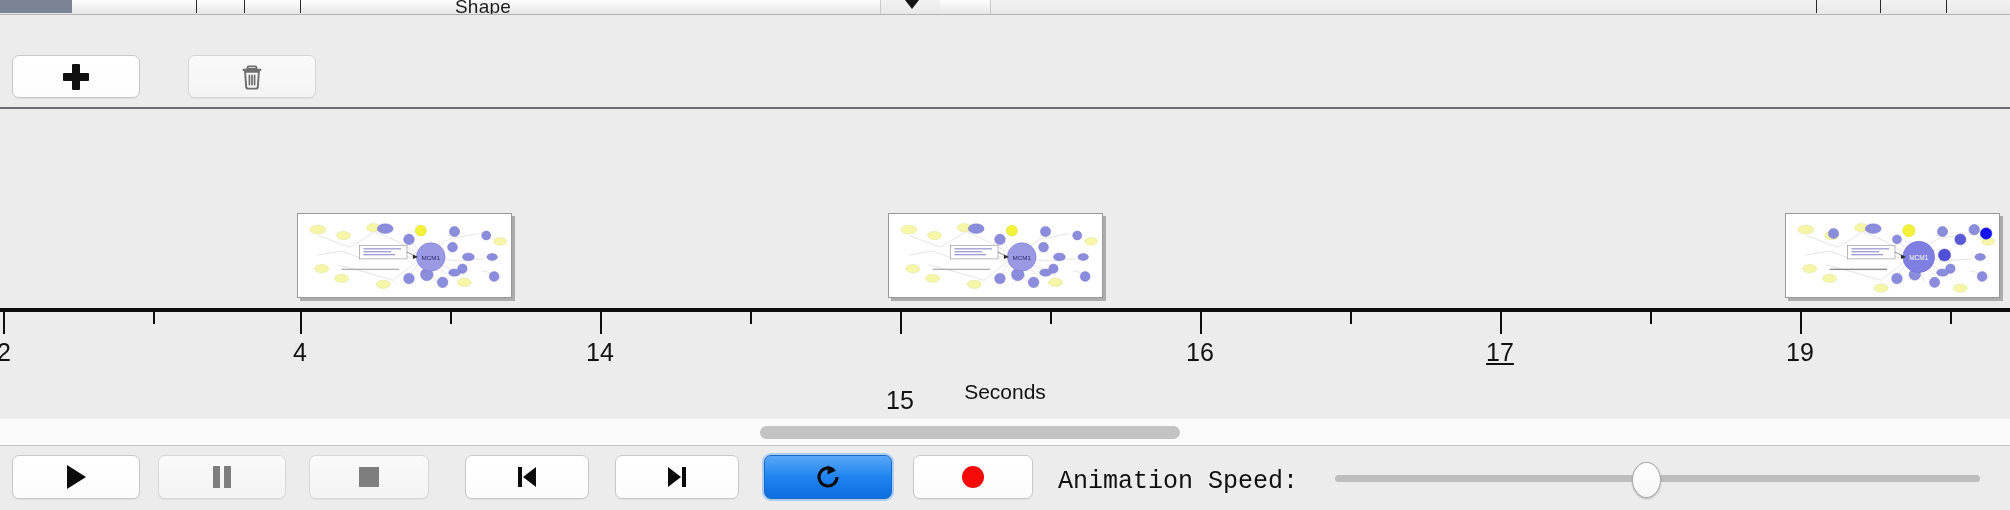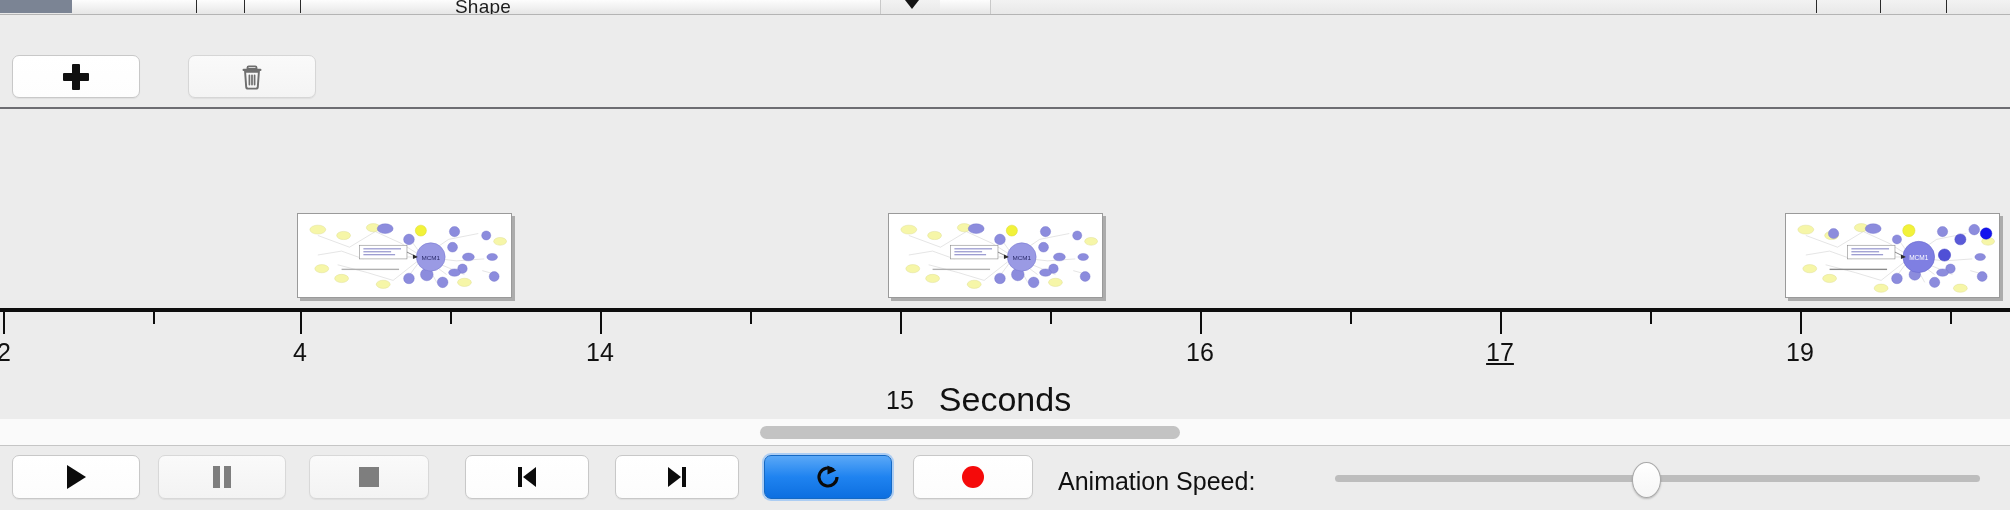--- a/index.html
+++ b/index.html
@@ -133,41 +133,42 @@
   .tick.major { height: 22px; }
   .tick.minor { height: 12px; }
   .tick-label {
     position: absolute; top: 30px;
     font-size: 25px; color: #111111;
     transform: translateX(-50%);
     white-space: nowrap;
   }
   .axis-title {
     position: absolute; left: 0; right: 0; top: 380px;
-    text-align: center; font-size: 34px; color: #111111;
+    text-align: center; font-size: 21px; color: #111111;
   }
 
   
   .hscroll {
     position: absolute; left: 0; top: 418px; width: 2010px; height: 28px;
     background: #fafafa;
     border-top: 1px solid #ececec;
     border-bottom: 1px solid #c5c5c5;
     box-sizing: border-box;
   }
   .hscroll-thumb {
     position: absolute; top: 7px; height: 13px;
     background: #c3c3c3; border-radius: 7px;
     cursor: pointer;
   }
 
   
   .controls {
     position: absolute; left: 0; top: 447px; width: 1635px; height: 63px;
     background: #ececec;
+    font-family: Liberation Mono, monospace;
   }
   .cbtn {
     position: absolute; top: 8px; height: 44px;
     border-radius: 7px; box-sizing: border-box;
     display: flex; align-items: center; justify-content: center;
     box-shadow: 0 1px 1px rgba(0,0,0,.06);
     cursor: pointer;
     background: linear-gradient(to bottom, #ffffff, #fcfcfc);
     border: 1px solid #c8c8c8;
   }

